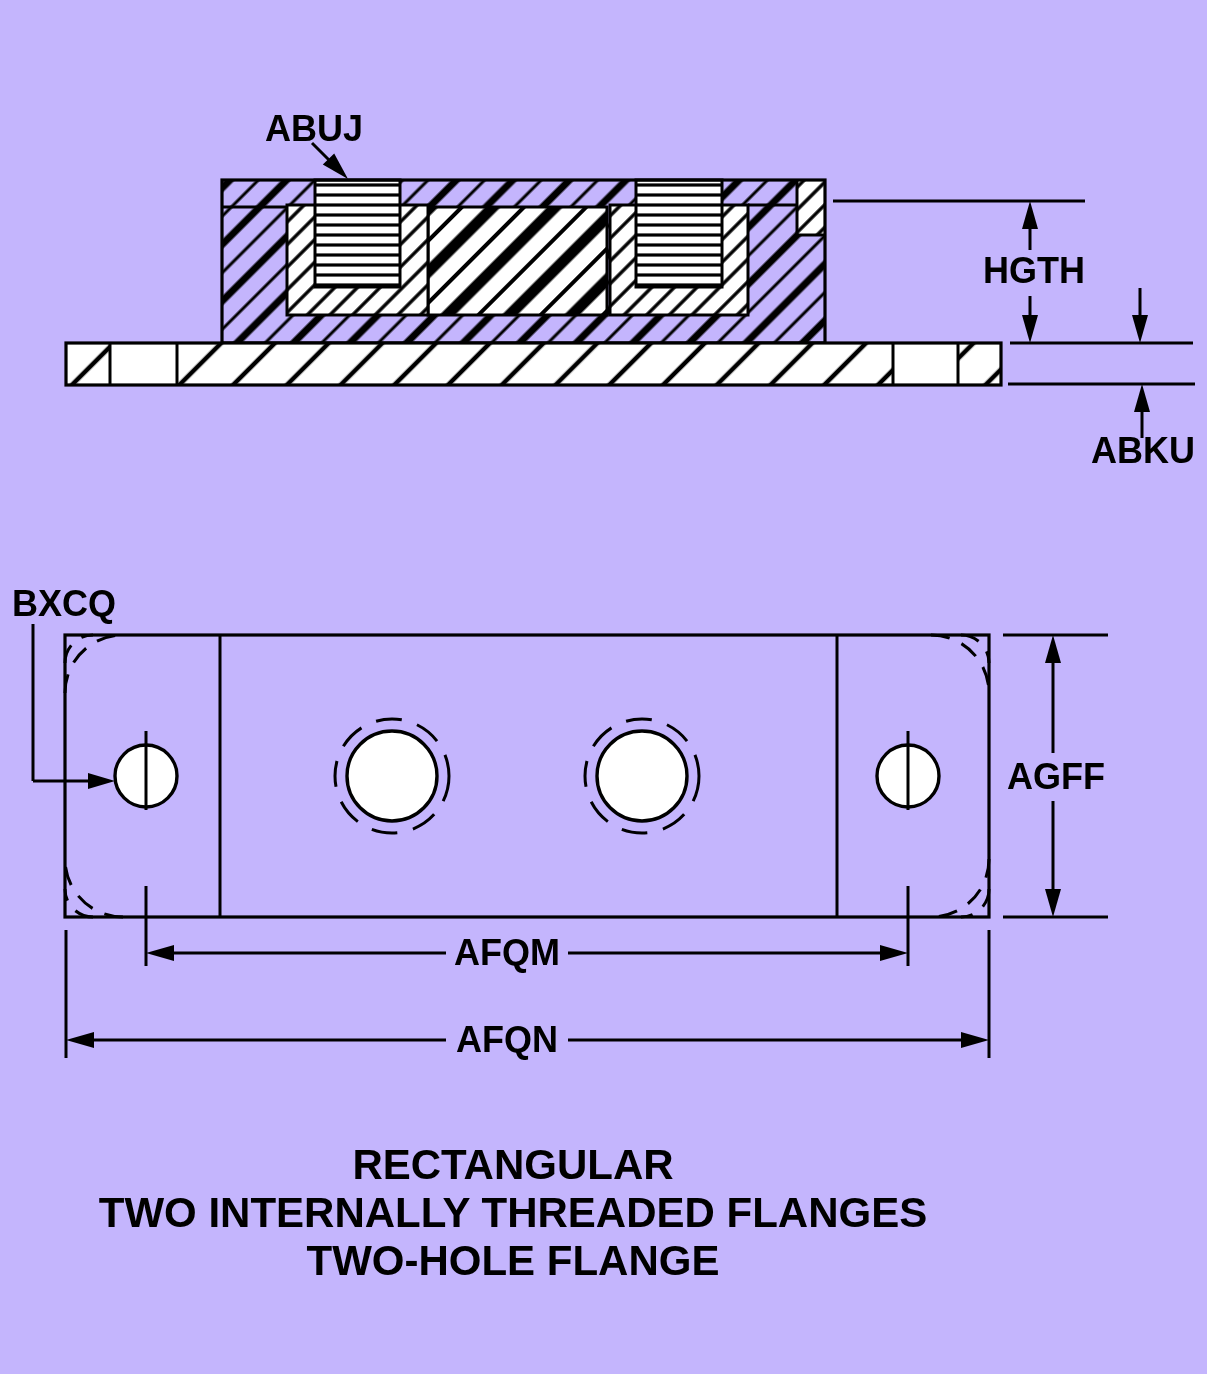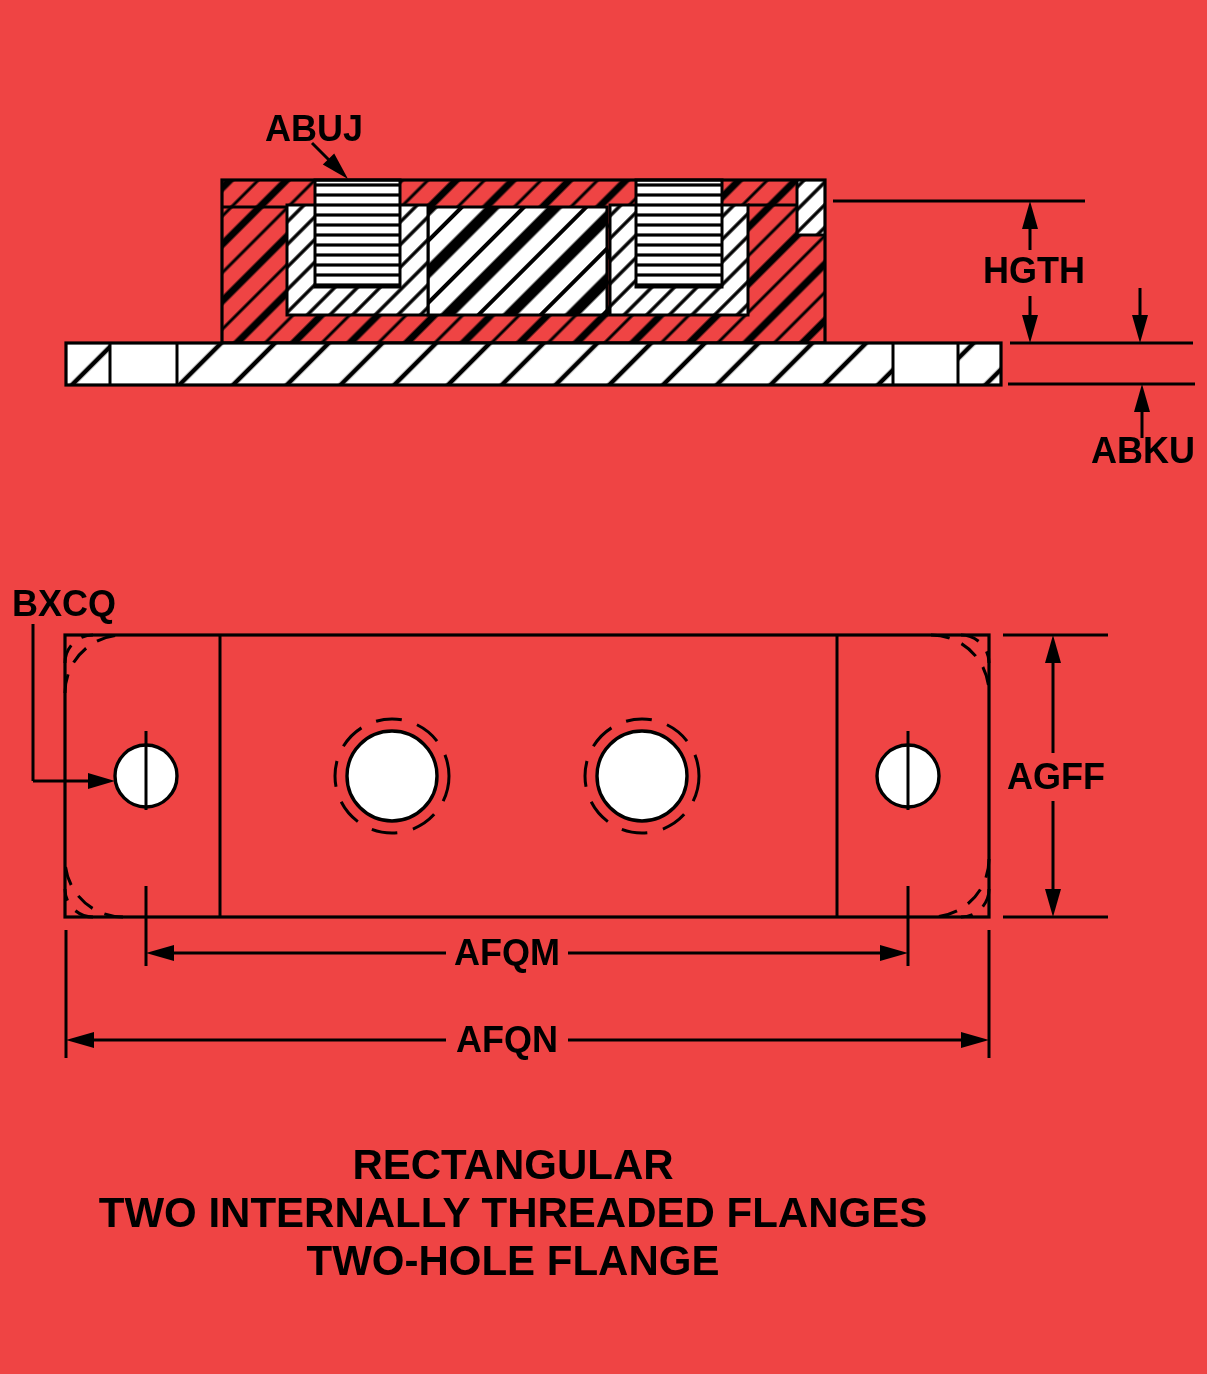--- a/index.html
+++ b/index.html
@@ -4,21 +4,21 @@
 <style>
   html, body {
     margin: 0;
     padding: 0;
     background: #ffffff;
   }
   .sheet {
     position: relative;
     width: 1207px;
     height: 1374px;
-    background: #ef4444;
+    background: #c4b5fd;
     font-family: "Liberation Sans", sans-serif;
   }
   svg { display: block; }
   .label {
     font-family: "Liberation Sans", sans-serif;
     font-weight: 700;
     font-size: 36px;
     fill: #000000;
   }
   .title-line {

